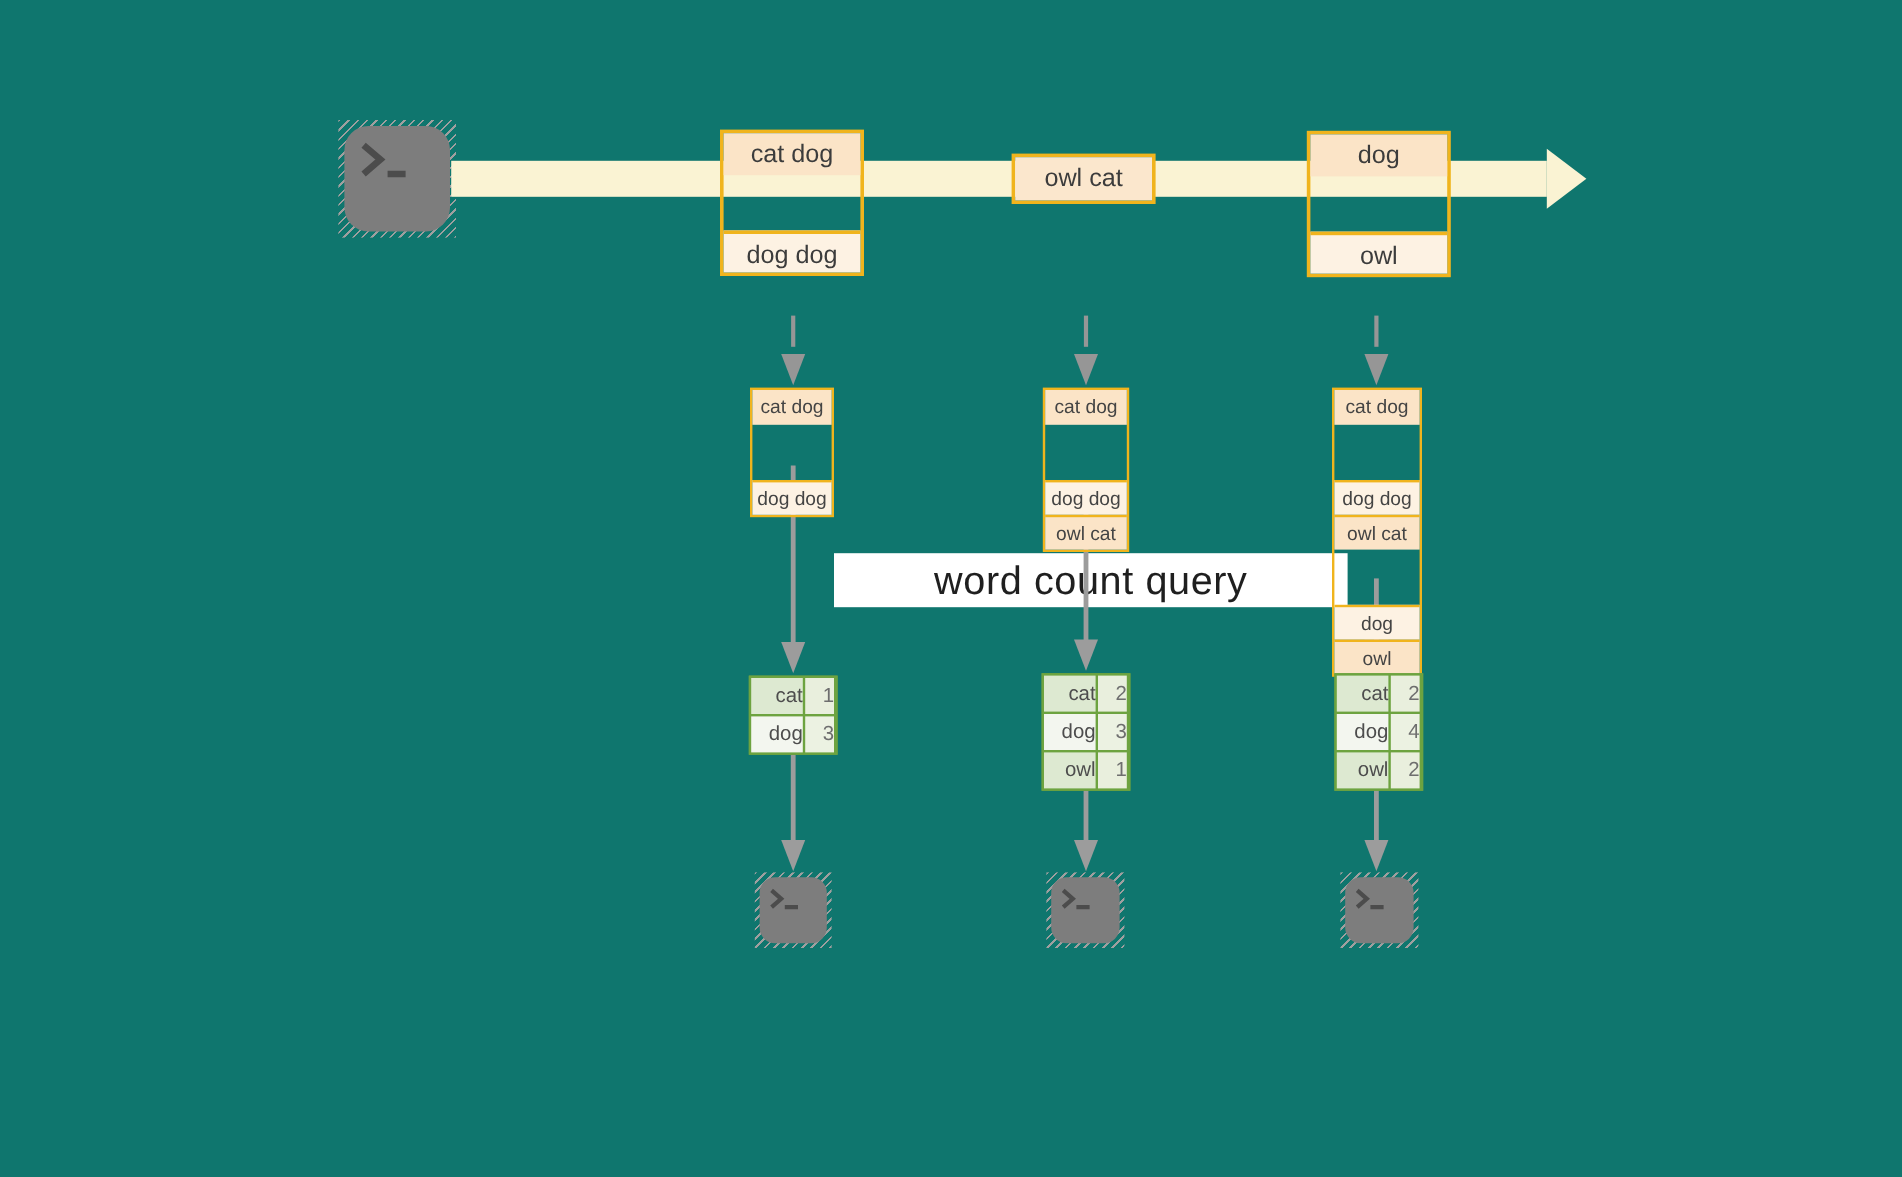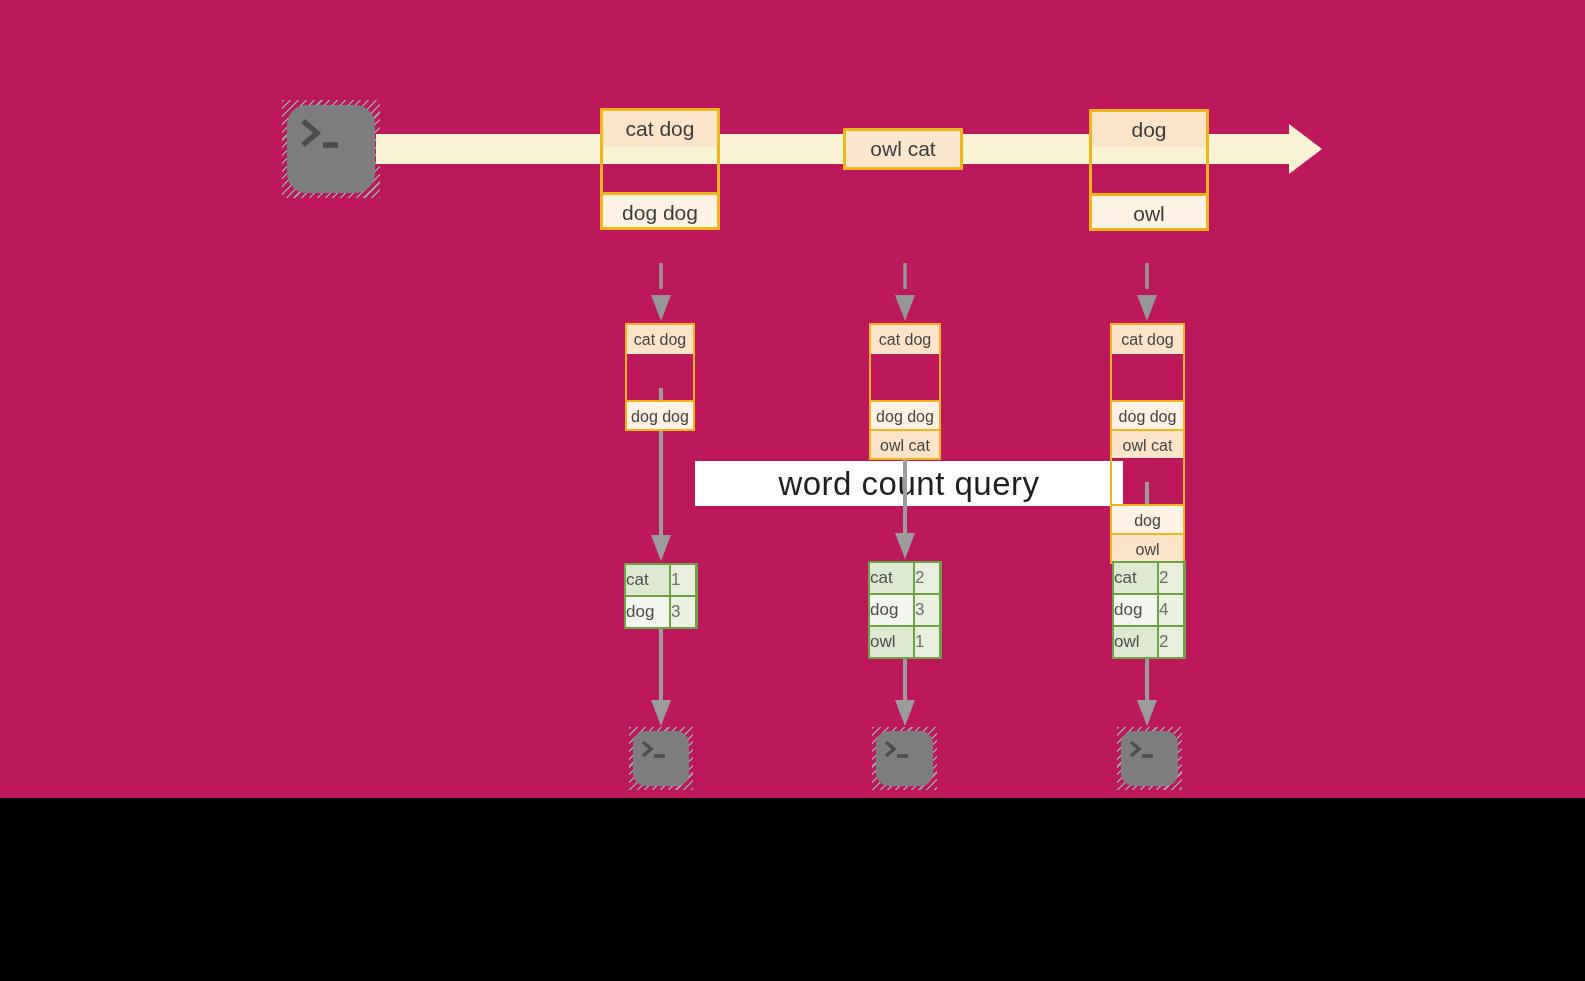--- a/index.html
+++ b/index.html
@@ -1,18 +1,18 @@
 <!DOCTYPE html>
 <html><head>
 <meta charset="utf-8">
 <style>
   html,body{margin:0;padding:0;background:#000;}
   *{box-sizing:border-box;}
   .canvas{
-    position:relative;width:1585px;height:798px;background:#be185d;
+    position:relative;width:1585px;height:981px;background:#0f766e;
     font-family:"Liberation Sans",sans-serif;overflow:hidden;
   }
   
   .hatch{
     background:repeating-linear-gradient(135deg,#9f9f9f 0 1.5px,transparent 1.5px 5.5px);
     position:absolute;
   }
   .term-inner{
     position:absolute;inset:5px;background:#7d7d7d;border-radius:20px;
   }
@@ -42,21 +42,21 @@
   .query-band{
     position:absolute;left:695px;top:461px;width:428px;height:45px;background:#ffffff;
     display:flex;align-items:center;justify-content:center;z-index:1;
   }
   .query-band span{font-size:33px;font-weight:300;color:#1f1f1f;letter-spacing:.5px;}
   
   .wc-table{
     position:absolute;width:74px;border:2.5px solid #6da340;background:#6da340;
     display:grid;grid-template-columns:43px 24px;gap:2px;z-index:3;
   }
-  .wc-table div{height:30px;line-height:30px;text-align:left;font-size:17px;}
+  .wc-table div{height:30px;line-height:30px;text-align:right;font-size:17px;}
   .gw{color:#4d4d4d;} .gn{color:#6e6e6e;}
   .g-a{background:#dde9d1;} .g-b{background:#e9efdd;}
   .g-c{background:#f3f6ef;} .g-d{background:#ecf2e2;}
   
   .arrows{position:absolute;left:0;top:0;z-index:2;}
 </style>
 </head>
 <body>
 
 <div class="canvas">

